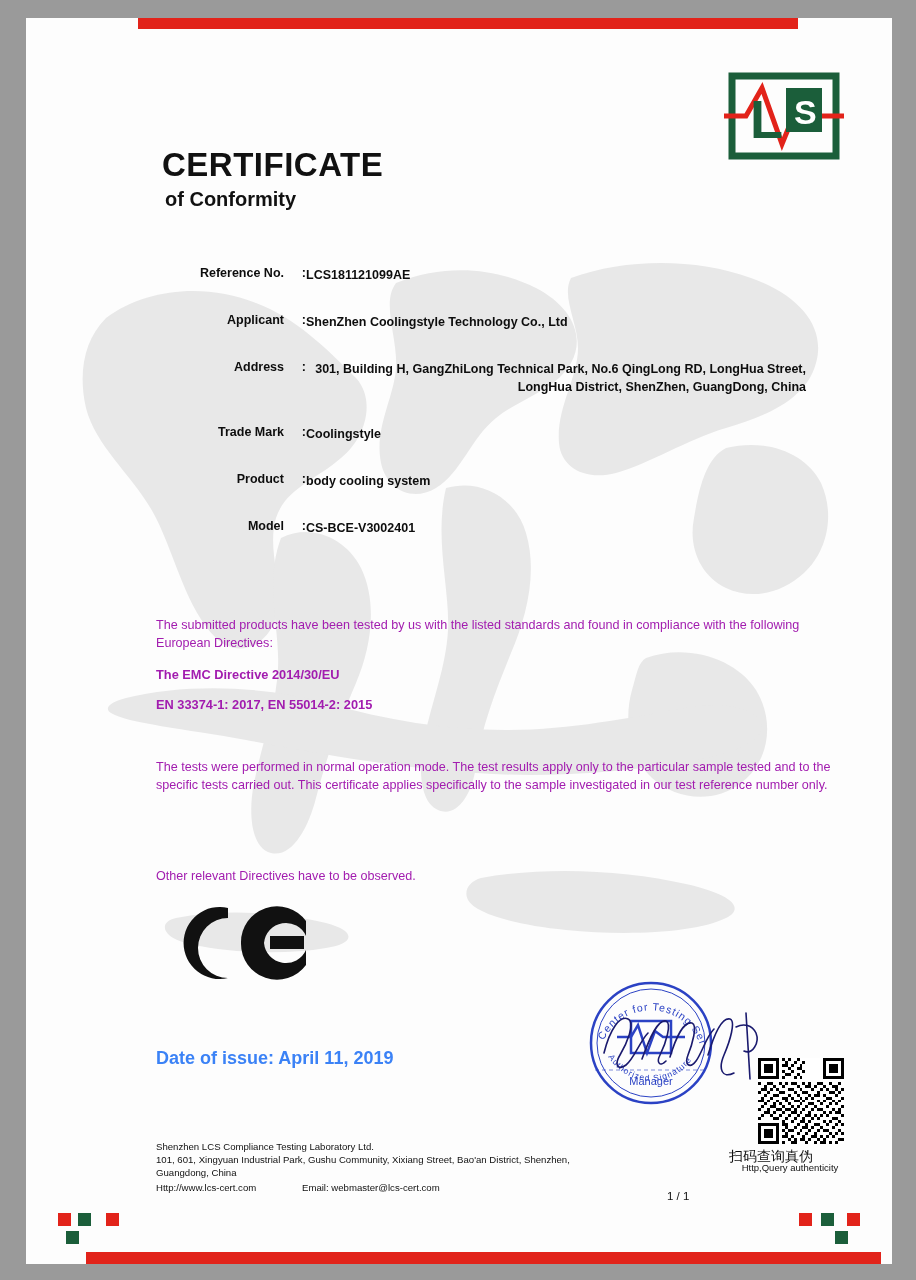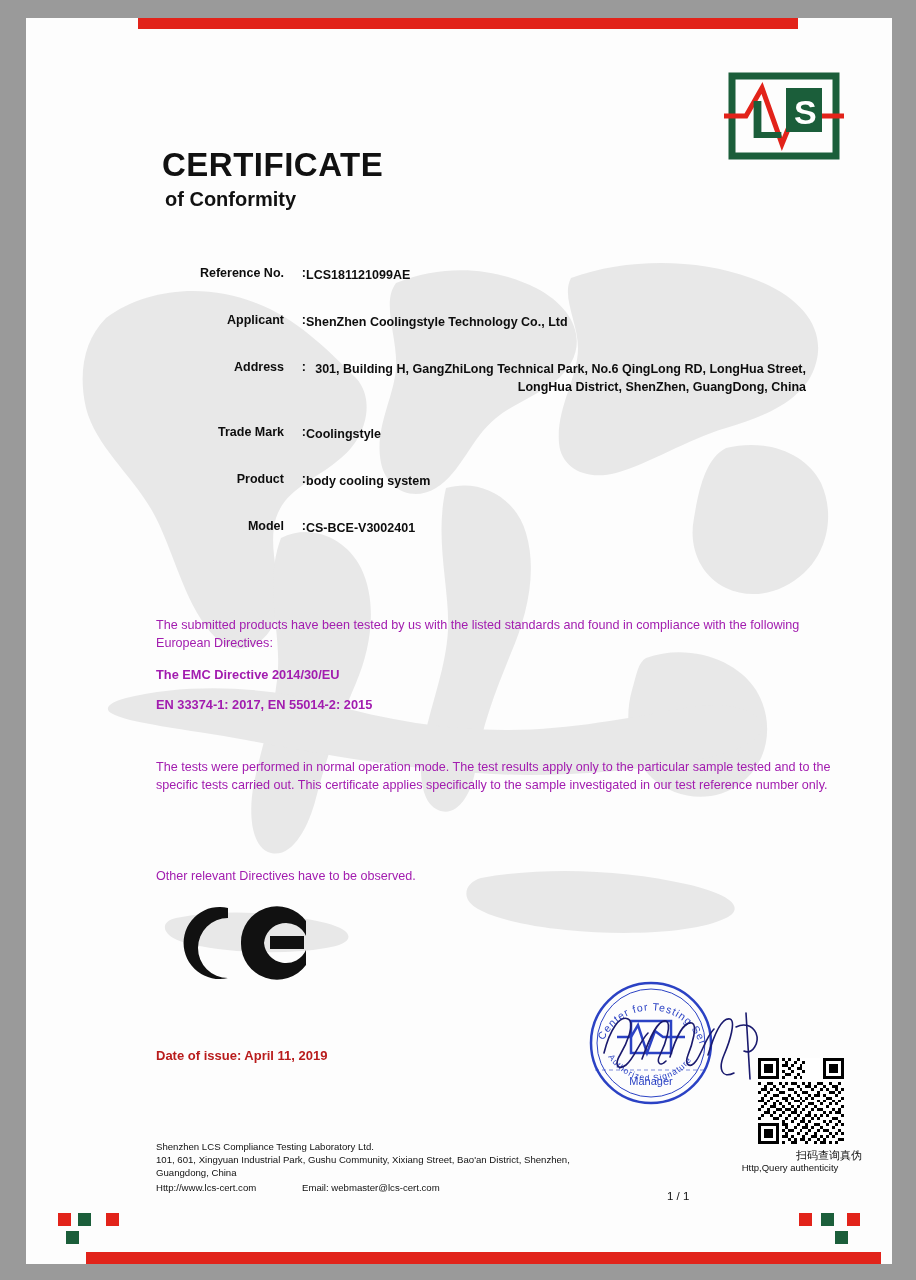--- a/index.html
+++ b/index.html
@@ -151,23 +151,23 @@
     left: 140px;
     top: 880px;
     width: 180px;
     height: 90px;
   }
 
   .date-issue {
     position: absolute;
     left: 130px;
     top: 1030px;
-    font-size: 13px;
+    font-size: 18px;
     font-weight: bold;
-    color: #b91c1c;
+    color: #3b82f6;
   }
 
   
   .stamp {
     position: absolute;
     left: 555px;
     top: 955px;
     width: 140px;
     height: 140px;
   }
@@ -183,26 +183,26 @@
   
   .qr {
     position: absolute;
     right: 48px;
     top: 1040px;
     width: 86px;
     height: 86px;
   }
   .qr-caption-cn {
     position: absolute;
-    right: 30px;
+    right: 43px;
     top: 1130px;
-    font-size: 11px;
+    font-size: 14px;
     color: #111;
     width: 120px;
-    text-align: right;
+    text-align: left;
   }
   .qr-caption-en {
     position: absolute;
     right: 27px;
     top: 1144px;
     font-size: 9.5px;
     color: #111;
     width: 150px;
     text-align: center;
   }

